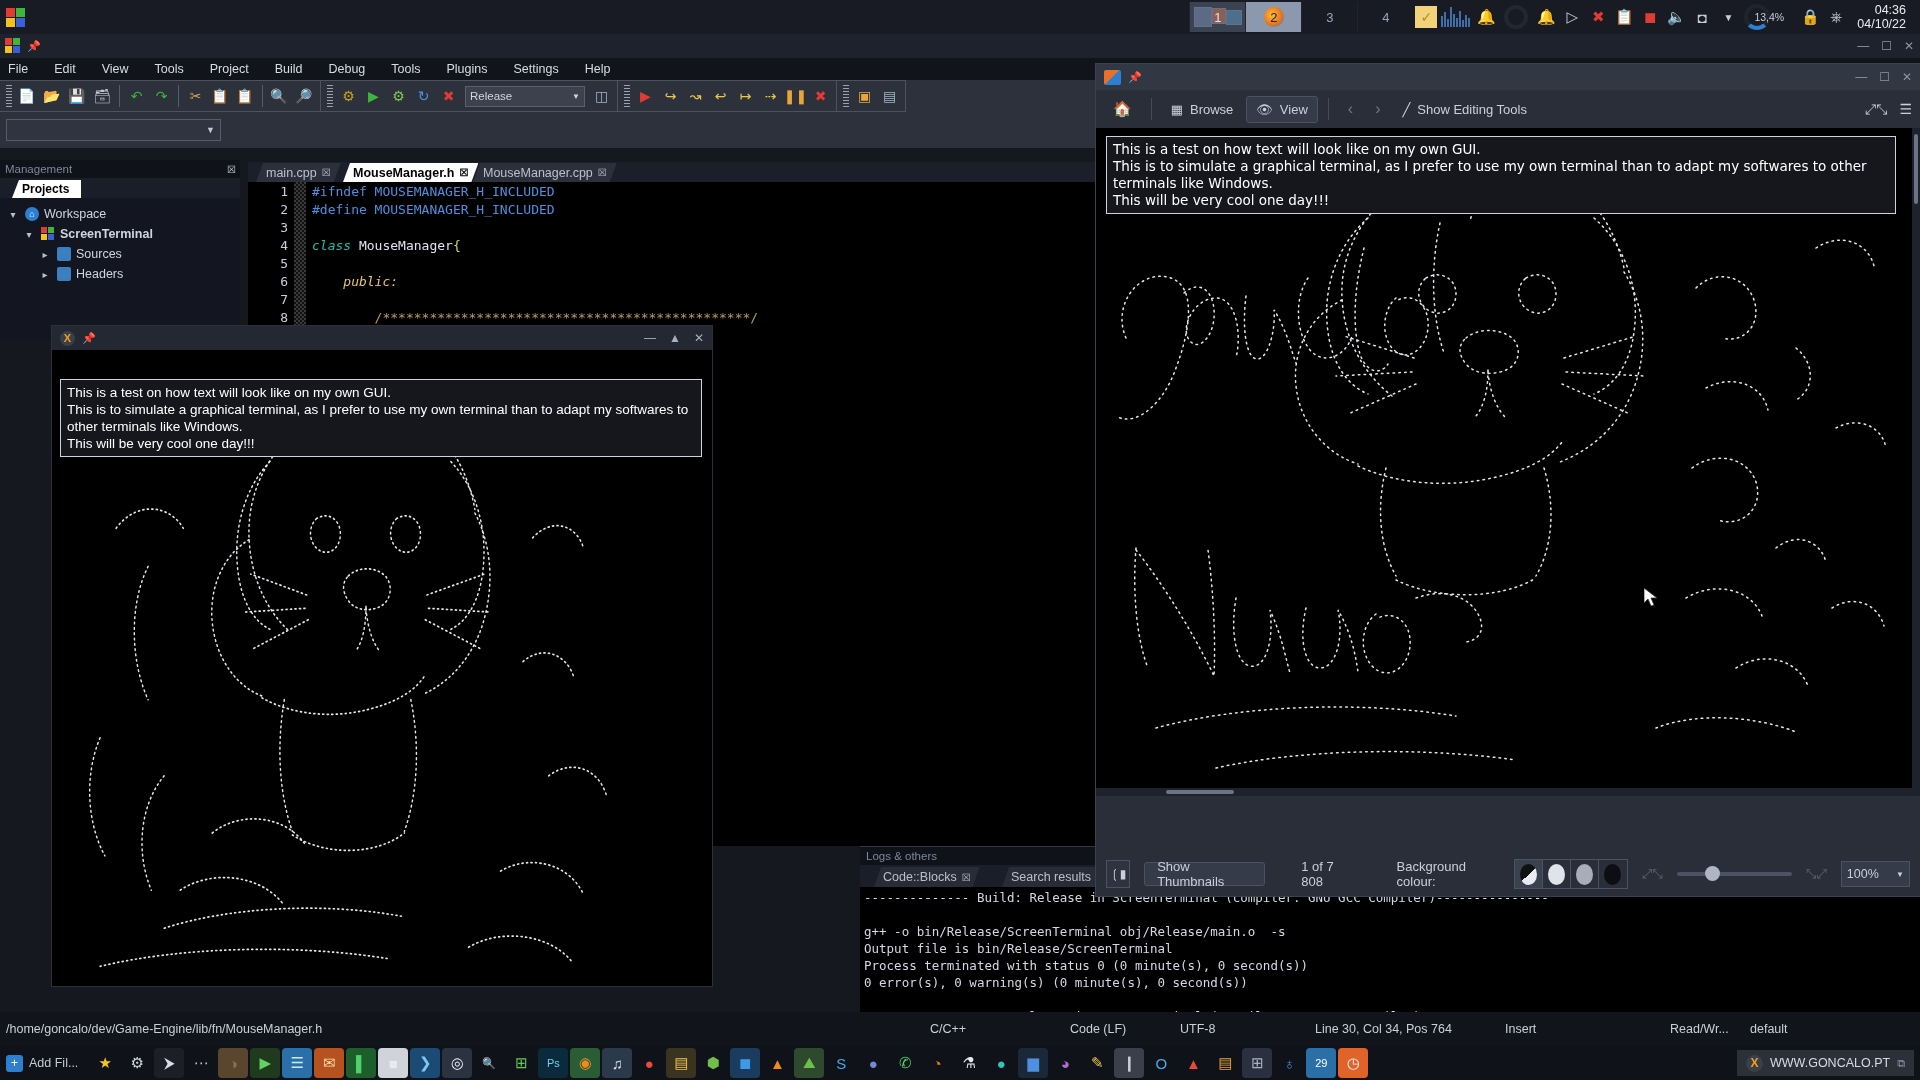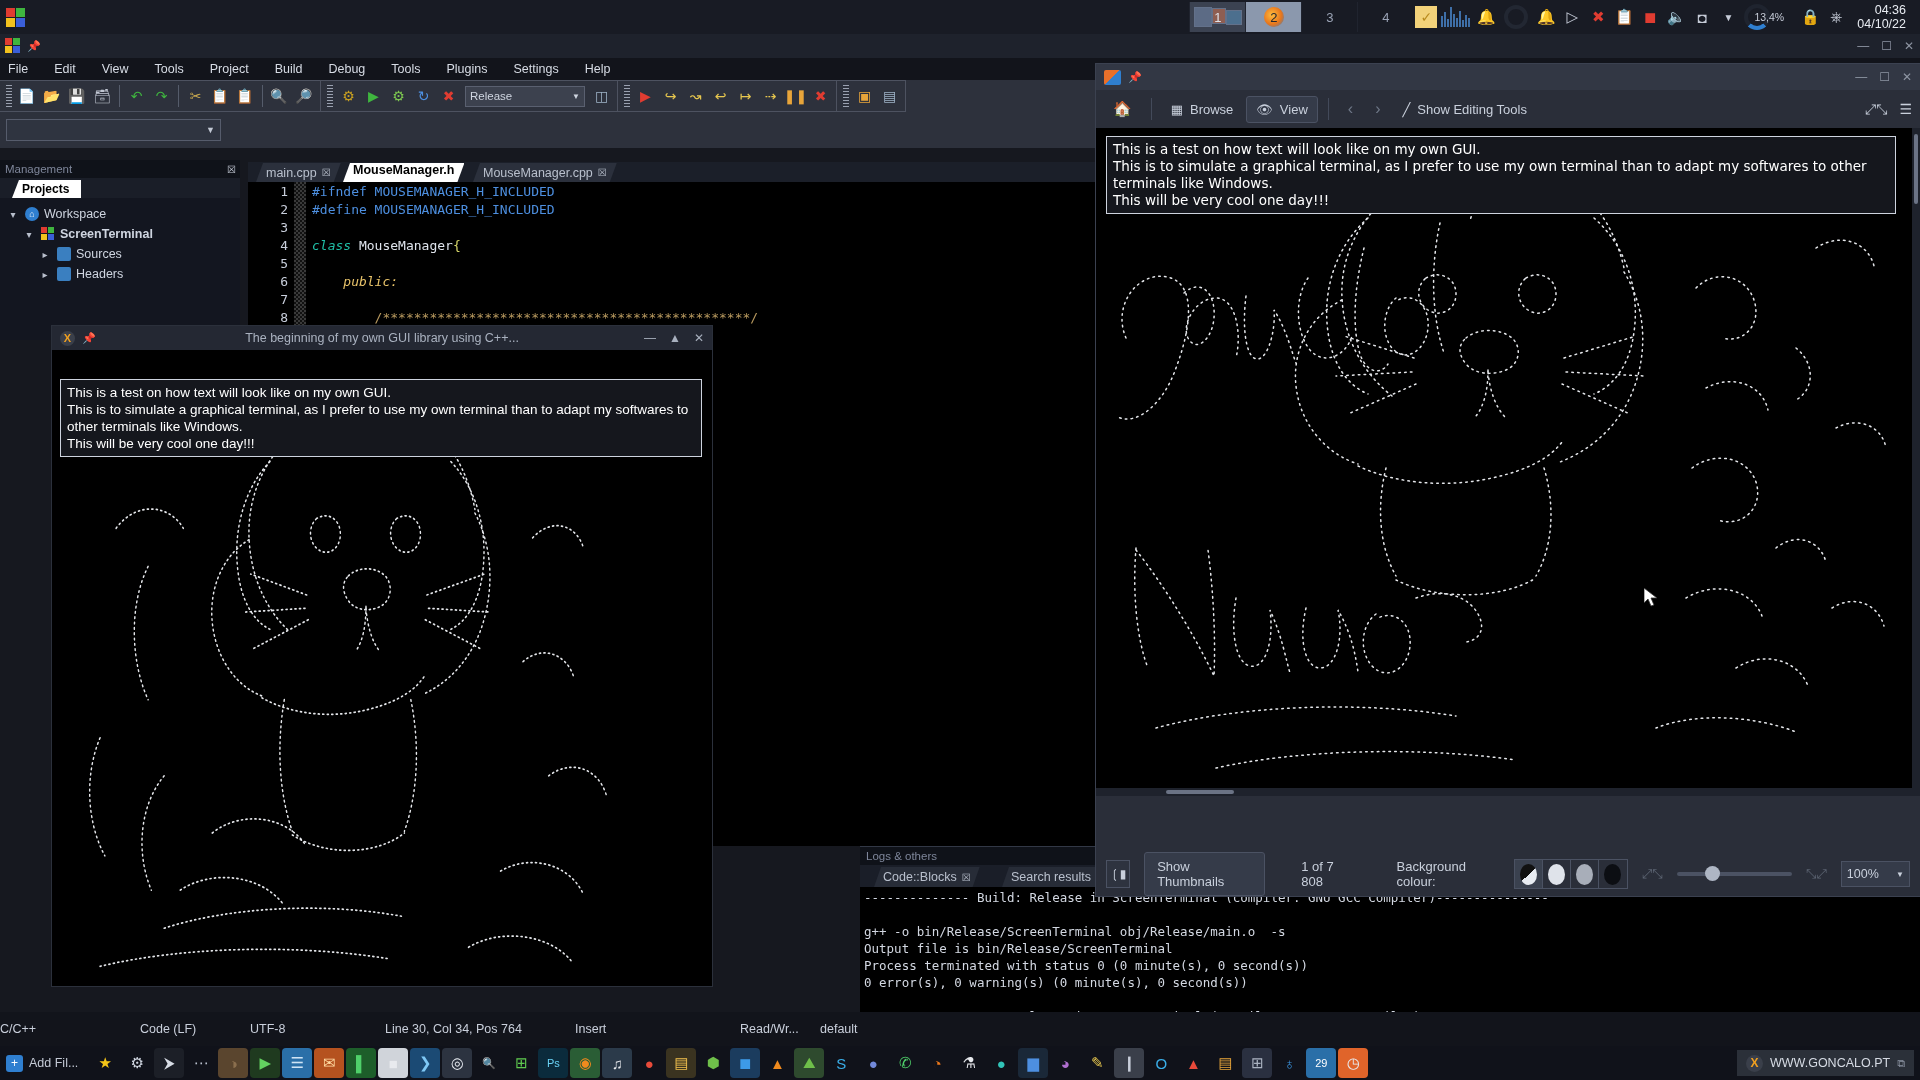--- a/index.html
+++ b/index.html
@@ -63,21 +63,21 @@
   .tnode { display:flex; align-items:center; height:20px; gap:5px; }
   .chev { width:14px; text-align:center; color:#b8bfcc; font-size:10px; }
   .tico { width:14px; height:14px; display:inline-block; }
 
   
   #editor { position:absolute; left:248px; top:128px; right:0; bottom:200px; }
   #ed-tabs { height:20px; position:relative; background:#1b1f29; }
   .ed-tab { position:absolute; top:1px; height:19px; display:flex; align-items:center;
      gap:5px; font-size:12.5px; padding:0 10px; background:#2b303c; color:#b9c0cd;
      clip-path:polygon(7px 0,100% 0,calc(100% - 7px) 100%,0 100%); }
-  .ed-tab.active { background:#fff; color:#000; font-weight:bold; z-index:3;flex-direction:column; }
+  .ed-tab.active { background:#fff; color:#000; font-weight:bold; z-index:3; }
   .tab-x { font-size:10px; }
   #ed-body { position:absolute; top:20px; left:0; right:0; bottom:0; background:#000;
      font-family:"DejaVu Sans Mono", monospace; font-size:13px; display:flex; }
   #gutter { width:46px; text-align:right; color:#c8cedb; padding-right:6px; padding-top:2px; }
   #foldbar { width:12px; background:
      repeating-conic-gradient(#3a3a3a 0 25%, #111 0 50%) 0 0/4px 4px; }
   #code { flex:1; padding-top:2px; padding-left:6px; white-space:pre; }
   .k-pre  { color:#4d8fe0; }
   .k-kw   { color:#20c0a8; font-style:italic; }
   .k-id   { color:#dfe4ec; }
@@ -118,21 +118,21 @@
   .gw-right { margin-left:auto; display:flex; gap:12px; }
   #gw-canvas { position:absolute; top:64px; left:0; right:0; bottom:100px; background:#000;
      overflow:hidden; }
   #gw-overlay { position:absolute; left:10px; top:8px; width:790px; background:#15171d;
      border:1px solid #cdd3de; padding:4px 6px; color:#fff; font-size:13.5px; line-height:17px;
      font-family:"DejaVu Sans", sans-serif; z-index:3; }
   #gw-status { position:absolute; bottom:0; left:0; right:0; height:44px; background:#2a2e39;
      display:flex; align-items:center; gap:14px; padding:0 10px; color:#c9d0dc; font-size:13px; }
   .gw-sqbtn { width:26px; height:28px; background:#32384580; border:1px solid #4b5263;
      display:flex; align-items:center; justify-content:center; font-size:12px; }
-  #thumbs-btn { height:44px; background:#353b49; border:1px solid #4b5263; border-radius:3px;
+  #thumbs-btn { height:24px; background:#353b49; border:1px solid #4b5263; border-radius:3px;
      padding:0 12px; display:flex; align-items:center; font-size:13px; }
   .swatches { display:flex; border:1px solid #4b5263; }
   .sw { width:28px; height:28px; display:flex; align-items:center; justify-content:center;
      border-right:1px solid #4b5263; }
   .sw:last-child { border-right:none; }
   .sw-dot { width:17px; height:21px; border-radius:50%; }
   #zoom-slider { width:125px; height:4px; background:#4b5263; border-radius:2px; position:relative; }
   #zoom-knob { position:absolute; left:28px; top:-6px; width:15px; height:15px; border-radius:50%;
      background:#aeb6c4; }
   #zoom-box { width:74px; height:26px; background:#353b49; border:1px solid #4b5263;
@@ -351,20 +351,21 @@
       </div>
       <div class="lg-tab" style="left:468px;">
         <span>Build messages</span>
         <span class="tab-x">☒</span>
       </div>
     </div>
     <div id="logs-body"><div style="line-height: 17px;">-------------- Build: Release in ScreenTerminal (compiler: GNU GCC Compiler)---------------</div><div style="line-height: 17px;">&nbsp;</div><div style="line-height: 17px;">g++ -o bin/Release/ScreenTerminal obj/Release/main.o  -s</div><div style="line-height: 17px;">Output file is bin/Release/ScreenTerminal</div><div style="line-height: 17px;">Process terminated with status 0 (0 minute(s), 0 second(s))</div><div style="line-height: 17px;">0 error(s), 0 warning(s) (0 minute(s), 0 second(s))</div><div style="line-height: 17px;">&nbsp;</div><div style="line-height: 17px;">-------------- Run: Release in ScreenTerminal (compiler: GNU GCC Compiler)---------------</div></div>
   </div>
 
   <div id="cb-status">
+    <div class="sfile nowrap">/home/goncalo/dev/Game-Engine/lib/fn/MouseManager.h</div>
     <div class="sc" style="width:140px;">C/C++</div>
     <div class="sc" style="width:110px;">Code (LF)</div>
     <div class="sc" style="width:135px;">UTF-8</div>
     <div class="sc nowrap" style="width:190px;">Line 30, Col 34, Pos 764</div>
     <div class="sc" style="width:165px;">Insert</div>
     <div class="sc" style="width:80px;">Read/Wr...</div>
     <div class="sc">default</div>
   </div>
 </div>
 
@@ -523,21 +524,20 @@
     </div>
   </div>
 </div>
 
 <div id="term">
   <div id="term-title">
     <div style="display:flex;align-items:center;gap:7px;padding-left:8px;z-index:2;">
       <span style="display:inline-block;width:15px;height:15px;border-radius:50%;background:#3a3f4a;color:#f0a020;font-size:11px;font-weight:bold;text-align:center;line-height:15px;">X</span>
       <span style="color:#a8b0be;font-size:11px;">📌</span>
     </div>
-    <div class="ttt nowrap">The beginning of my own GUI library using C++...</div>
     <div style="position:absolute;right:8px;display:flex;gap:13px;color:#a8b0be;font-size:12px;z-index:2;">
       <span>—</span>
       <span>▲</span>
       <span>✕</span>
     </div>
   </div>
   <div id="term-body">
     <div id="term-overlay">
       <div>This is a test on how text will look like on my own GUI.</div>
       <div>This is to simulate a graphical terminal, as I prefer to use my own terminal than to adapt my softwares to other terminals like Windows.</div>

